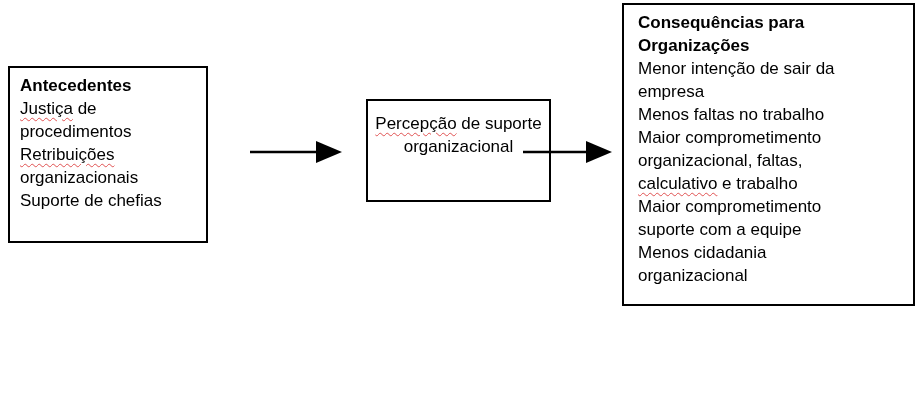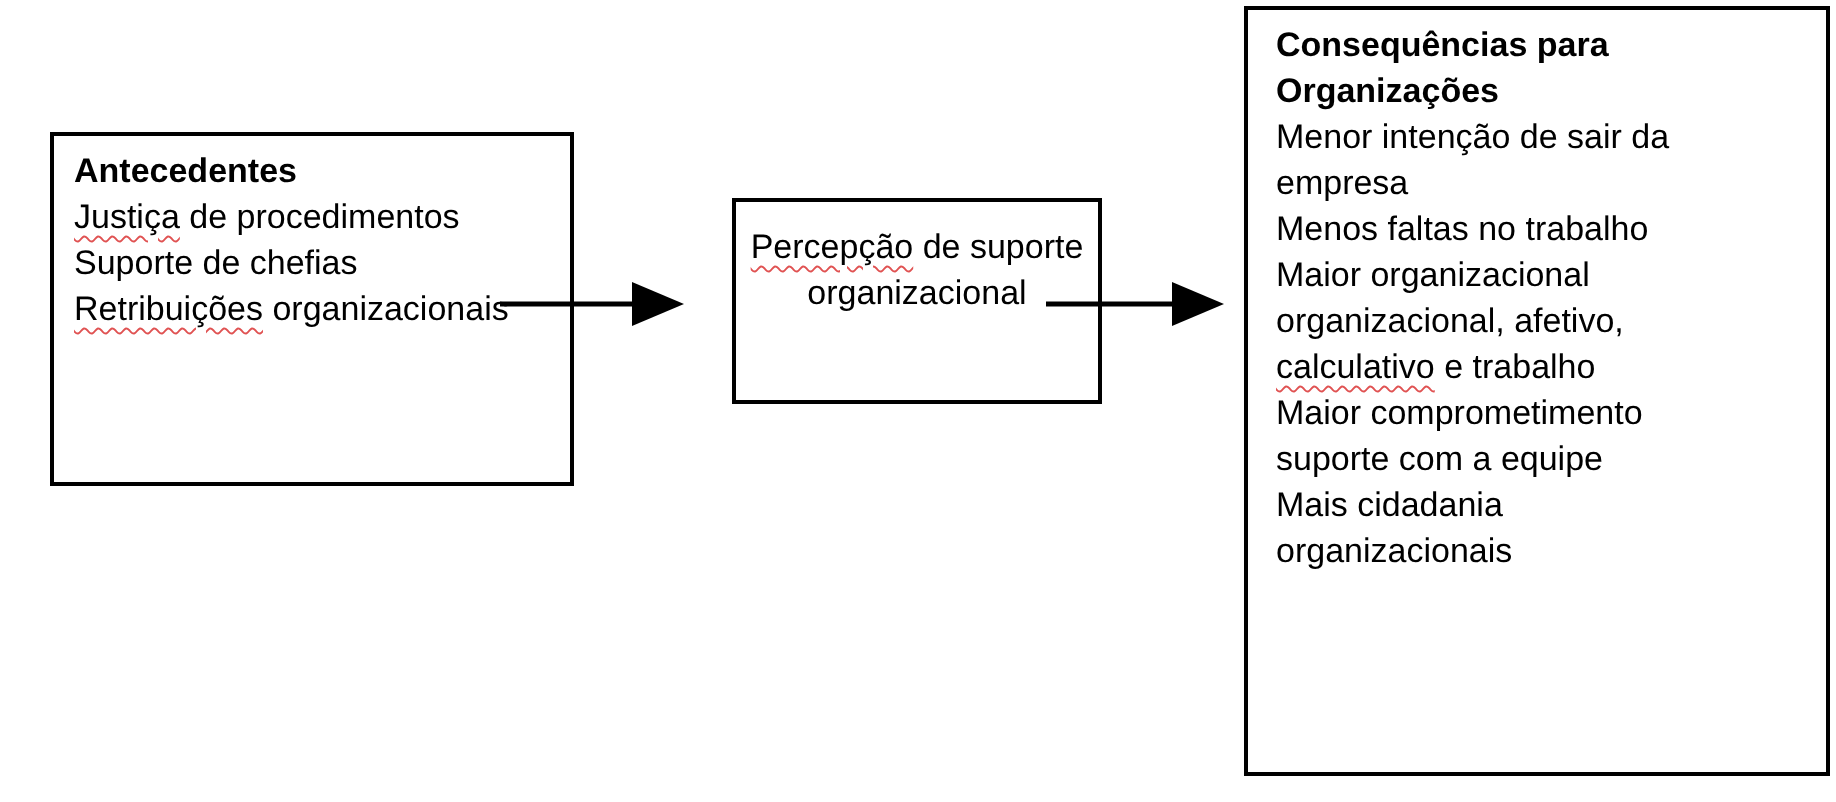--- a/index.html
+++ b/index.html
@@ -14,33 +14,33 @@
     color: #000000;
     overflow: hidden;
   }
   .box {
     position: absolute;
     box-sizing: border-box;
     border: 2px solid #000000;
     background: #ffffff;
   }
   .box-antecedentes {
-    left: 25px; top: 66px;
-    width: 262px; height: 177px;
+    left: 8px; top: 66px;
+    width: 200px; height: 177px;
     padding: 6px 24px 6px 10px;
   }
   .box-percepcao {
     left: 366px; top: 99px;
     width: 185px; height: 103px;
     padding: 11px 4px 6px 4px;
     text-align: center;
   }
   .box-consequencias {
     left: 622px; top: 3px;
-    width: 293px; height: 385px;
+    width: 293px; height: 303px;
     padding: 6px 48px 6px 14px;
   }
   .box-title { font-weight: bold; }
   .misspell {
     text-decoration-line: underline;
     text-decoration-style: wavy;
     text-decoration-color: #e05252;
     text-decoration-thickness: 1px;
     text-underline-offset: 3px;
   }
@@ -48,22 +48,22 @@
 </style>
 </head>
 <body>
 
 <div class="canvas">
 
   <div class="box box-antecedentes">
     <div class="box-title">Antecedentes</div>
     <div class="box-body">
         <div><span class="misspell">Justiça</span><span> de procedimentos</span></div>
+        <div><span class="misspell">Retribuições</span><span> organizacionais</span></div>
         <div><span>Suporte de chefias</span></div>
-        <div><span class="misspell">Retribuições</span><span> organizacionais</span></div>
       </div>
   </div>
 
   <svg class="arrow" style="left:246px; top:138px;" width="100" height="28" viewBox="0 0 100 28">
     <line x1="4" y1="14" x2="74" y2="14" stroke-width="2.5" stroke="#000000"></line>
     <polygon points="70,3 70,25 96,14" fill="#000000"></polygon>
   </svg>
 
   <div class="box box-percepcao">
     <div class="box-body">
@@ -74,19 +74,19 @@
   <svg class="arrow" style="left:523px; top:138px;" width="95" height="28" viewBox="0 0 95 28">
     <line x1="0" y1="14" x2="66" y2="14" stroke-width="2.5" stroke="#000000"></line>
     <polygon points="63,3 63,25 89,14" fill="#000000"></polygon>
   </svg>
 
   <div class="box box-consequencias">
     <div class="box-title">Consequências para Organizações</div>
     <div class="box-body">
         <div><span>Menor intenção de sair da empresa</span></div>
         <div><span>Menos faltas no trabalho</span></div>
-        <div><span>Maior organizacional organizacional, afetivo, </span><span class="misspell">calculativo</span><span> e trabalho</span></div>
+        <div><span>Maior comprometimento organizacional, faltas, </span><span class="misspell">calculativo</span><span> e trabalho</span></div>
         <div><span>Maior comprometimento suporte com a equipe</span></div>
-        <div><span>Mais cidadania organizacionais</span></div>
+        <div><span>Menos cidadania organizacional</span></div>
       </div>
   </div>
 
 </div>
 
 </body></html>

